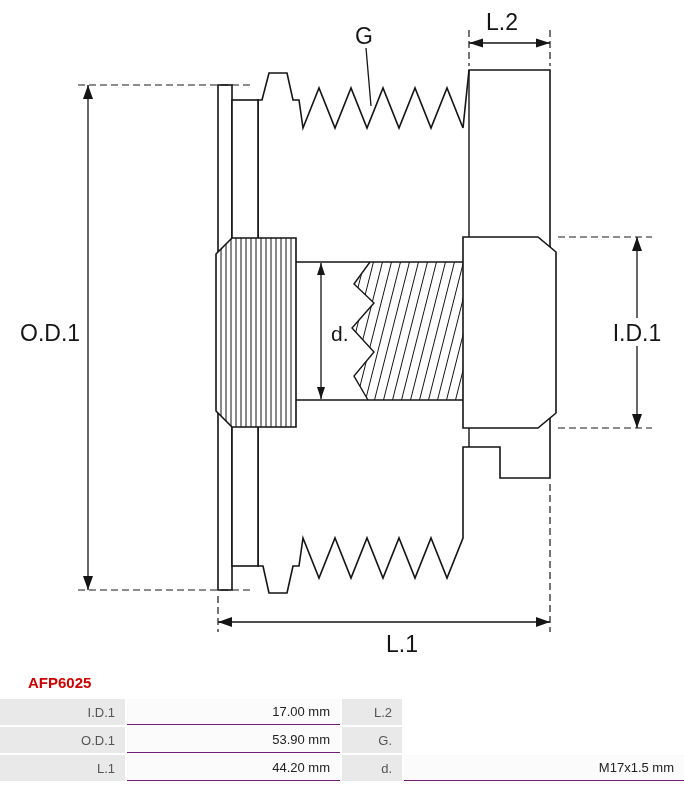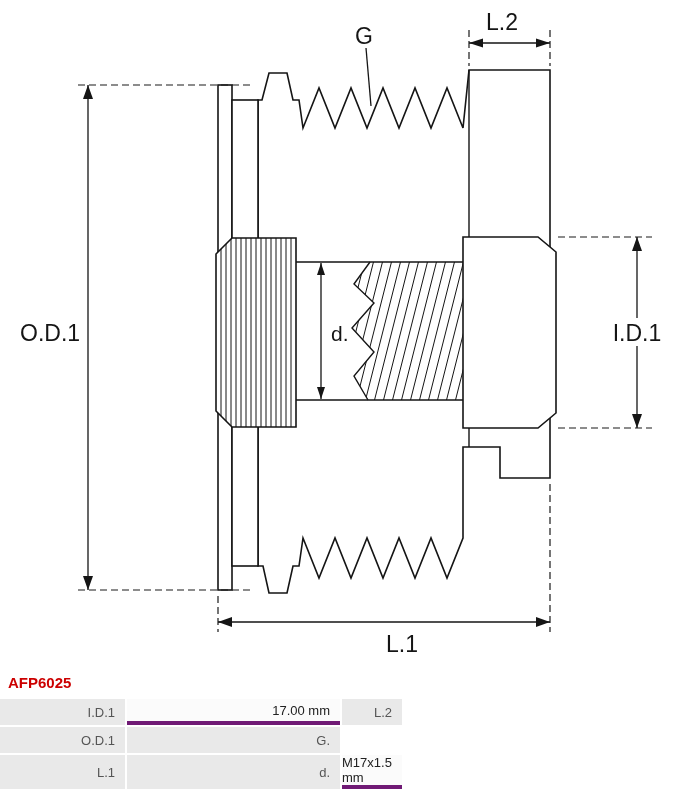--- a/index.html
+++ b/index.html
@@ -2,27 +2,27 @@
 <html><head>
 <meta charset="utf-8">
 <style>
   * { margin:0; padding:0; box-sizing:border-box; }
   html,body { width:684px; height:800px; background:#ffffff; overflow:hidden;
               font-family:"Liberation Sans", sans-serif; }
   .page { width:684px; height:800px; background:#fff; }
   .drawing-wrap { width:684px; height:668px; }
   svg { display:block; }
   svg text { font-family:"Liberation Sans", sans-serif; fill:#151515; }
-  .part-code { color:#cc0000; font-weight:bold; font-size:15px; padding:6px 0 6px 8px; }
+  .part-code { color:#cc0000; font-weight:bold; font-size:15px; padding:6px 0 6px 8px;margin-left:20px; }
   .spec-table { display:flex; flex-direction:column; gap:2px; margin-top:2px; }
   .spec-row { display:grid; grid-template-columns:125px 213px 60px 1fr; gap:2px; height:26px; }
   .cell { display:flex; align-items:center; justify-content:flex-end;
           padding-right:10px; font-size:13px; }
   .cell.label { background:#e9e9e9; color:#555; }
-  .cell.value { background:#fbfbfb; color:#222; border-bottom:4px solid #701a75; }
+  .cell.value { background:#fbfbfb; color:#222; border-bottom:1px solid #701a75; }
 </style>
 </head>
 <body>
 
 <div class="page">
 
   <div class="drawing-wrap">
     <svg width="684" height="668" viewBox="0 0 684 668">
       <defs>
         <clipPath id="knurlClip">
@@ -105,22 +105,24 @@
   <div class="part-code">AFP6025</div>
 
   <div class="spec-table">
     <div class="spec-row">
       <div class="cell label">I.D.1</div>
       <div class="cell value">17.00 mm</div>
       <div class="cell label">L.2</div>
     </div>
     <div class="spec-row">
       <div class="cell label">O.D.1</div>
+      <div class="cell value">53.90 mm</div>
       <div class="cell label">G.</div>
     </div>
     <div class="spec-row">
       <div class="cell label">L.1</div>
+      <div class="cell value">44.20 mm</div>
       <div class="cell label">d.</div>
       <div class="cell value">M17x1.5 mm</div>
     </div>
   </div>
 
 </div>
 
 </body></html>

